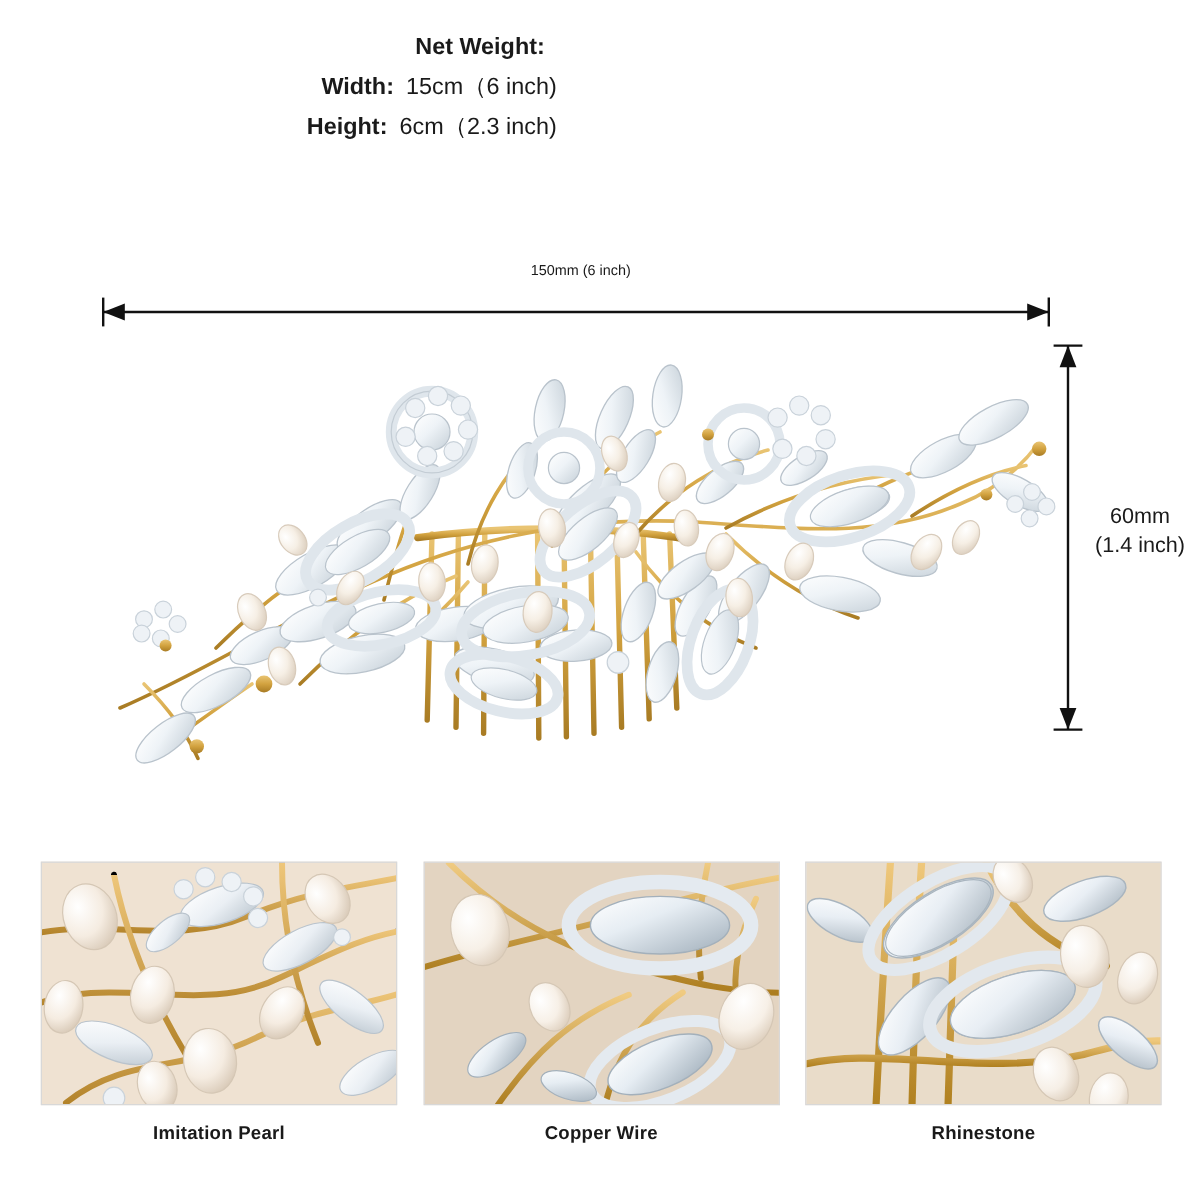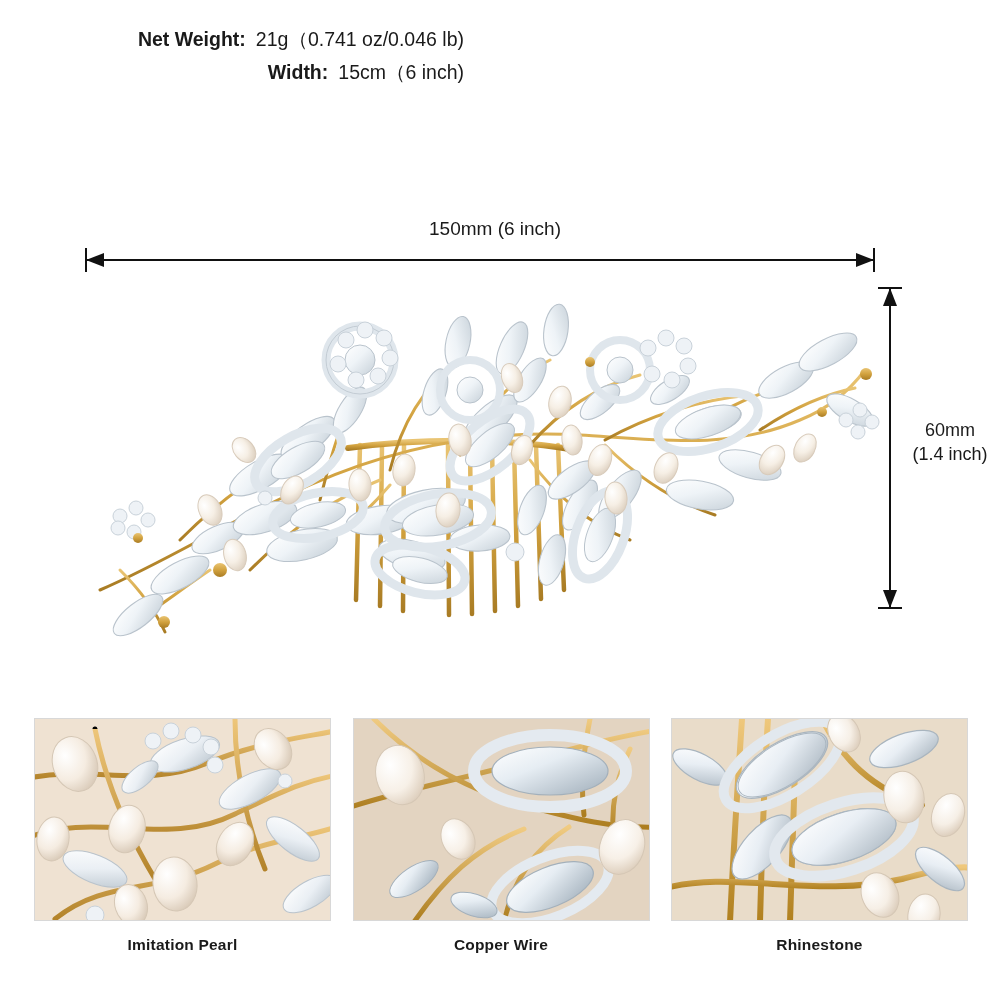--- a/index.html
+++ b/index.html
@@ -46,25 +46,25 @@
   
   .diagram {
     position: absolute;
     left: 0;
     top: 200px;
     width: 1001px;
     height: 480px;
   }
   .width-caption {
     position: absolute;
-    left: 15px;
+    left: 4px;
     top: 18px;
     width: 960px;
     text-align: center;
-    font-size: 19px;
+    font-size: 12px;
   }
   .height-caption {
     position: absolute;
     right: 8px;
     top: 218px;
     width: 86px;
     text-align: center;
     font-size: 18px;
     line-height: 1.35;
   }
@@ -107,25 +107,28 @@
     margin-top: 15px;
     letter-spacing: .2px;
   }
 </style>
 </head>
 <body>
 
 <div class="spec-block">
   <div class="spec-row">
     <div class="spec-label">Net Weight:</div>
-    <div class="spec-value">21g（0.741 oz/0.046 lb)</div>
   </div>
   <div class="spec-row">
     <div class="spec-label">Width:</div>
     <div class="spec-value">15cm（6 inch)</div>
+  </div>
+  <div class="spec-row">
+    <div class="spec-label">Height:</div>
+    <div class="spec-value">6cm（2.3 inch)</div>
   </div>
 </div>
 
 <div class="diagram">
 
   <div class="width-caption">
     <span>150mm (6 inch)</span>
   </div>
 
   <div class="height-caption">

